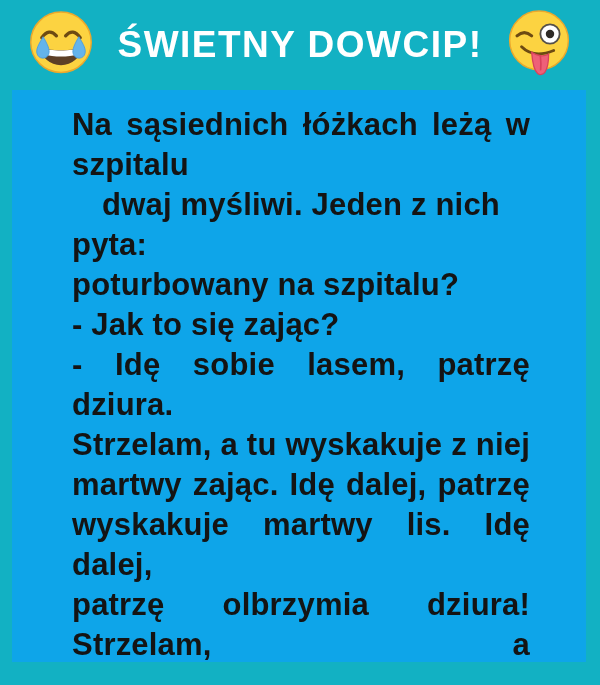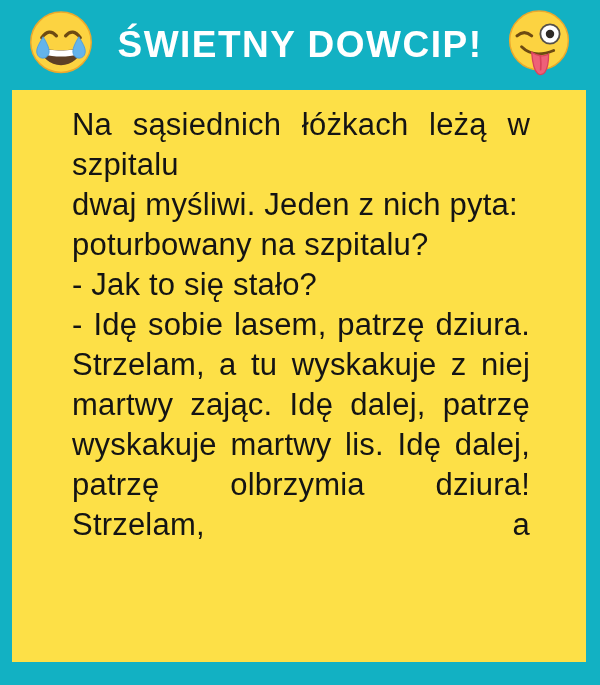--- a/index.html
+++ b/index.html
@@ -31,31 +31,32 @@
     letter-spacing: 1.5px;
     color: #ffffff;
     white-space: nowrap;
   }
   .emoji { display: block; width: 66px; height: 72px; flex: 0 0 auto; }
   .emoji svg { display: block; }
   .card {
     position: absolute;
     left: 12px; top: 90px;
     width: 574px; height: 572px;
-    background: #fde047;
+    background: #0ea5e9;
+    font-weight: bold;
   }
   .joke {
     position: absolute;
     left: 60px; right: 56px; top: 15px;
     font-size: 31px;
     line-height: 40px;
     color: #141414;
     letter-spacing: 0.2px;
   }
-  .line { text-align: right; text-align-last: left; }
+  .line { text-align: center; text-align-last: left; }
   .line.j { text-align: justify; text-align-last: justify; }
 </style>
 </head>
 <body>
 
 <div class="frame">
 
   <header class="header">
 
     <span class="emoji">
@@ -84,21 +85,21 @@
       </svg>
     </span>
 
   </header>
 
   <main class="card">
     <div class="joke">
         <div class="line j">Na sąsiednich łóżkach leżą w szpitalu</div>
         <div class="line">dwaj myśliwi. Jeden z nich pyta:</div>
         <div class="line">poturbowany na szpitalu?</div>
-        <div class="line">- Jak to się stało?</div>
+        <div class="line">- Jak to się zając?</div>
         <div class="line j">- Idę sobie lasem, patrzę dziura.</div>
         <div class="line j">Strzelam, a tu wyskakuje z niej</div>
         <div class="line j">martwy zając. Idę dalej, patrzę</div>
         <div class="line j">wyskakuje martwy lis. Idę dalej,</div>
         <div class="line j">patrzę olbrzymia dziura! Strzelam, a</div>
       </div>
   </main>
 
 </div>
 

